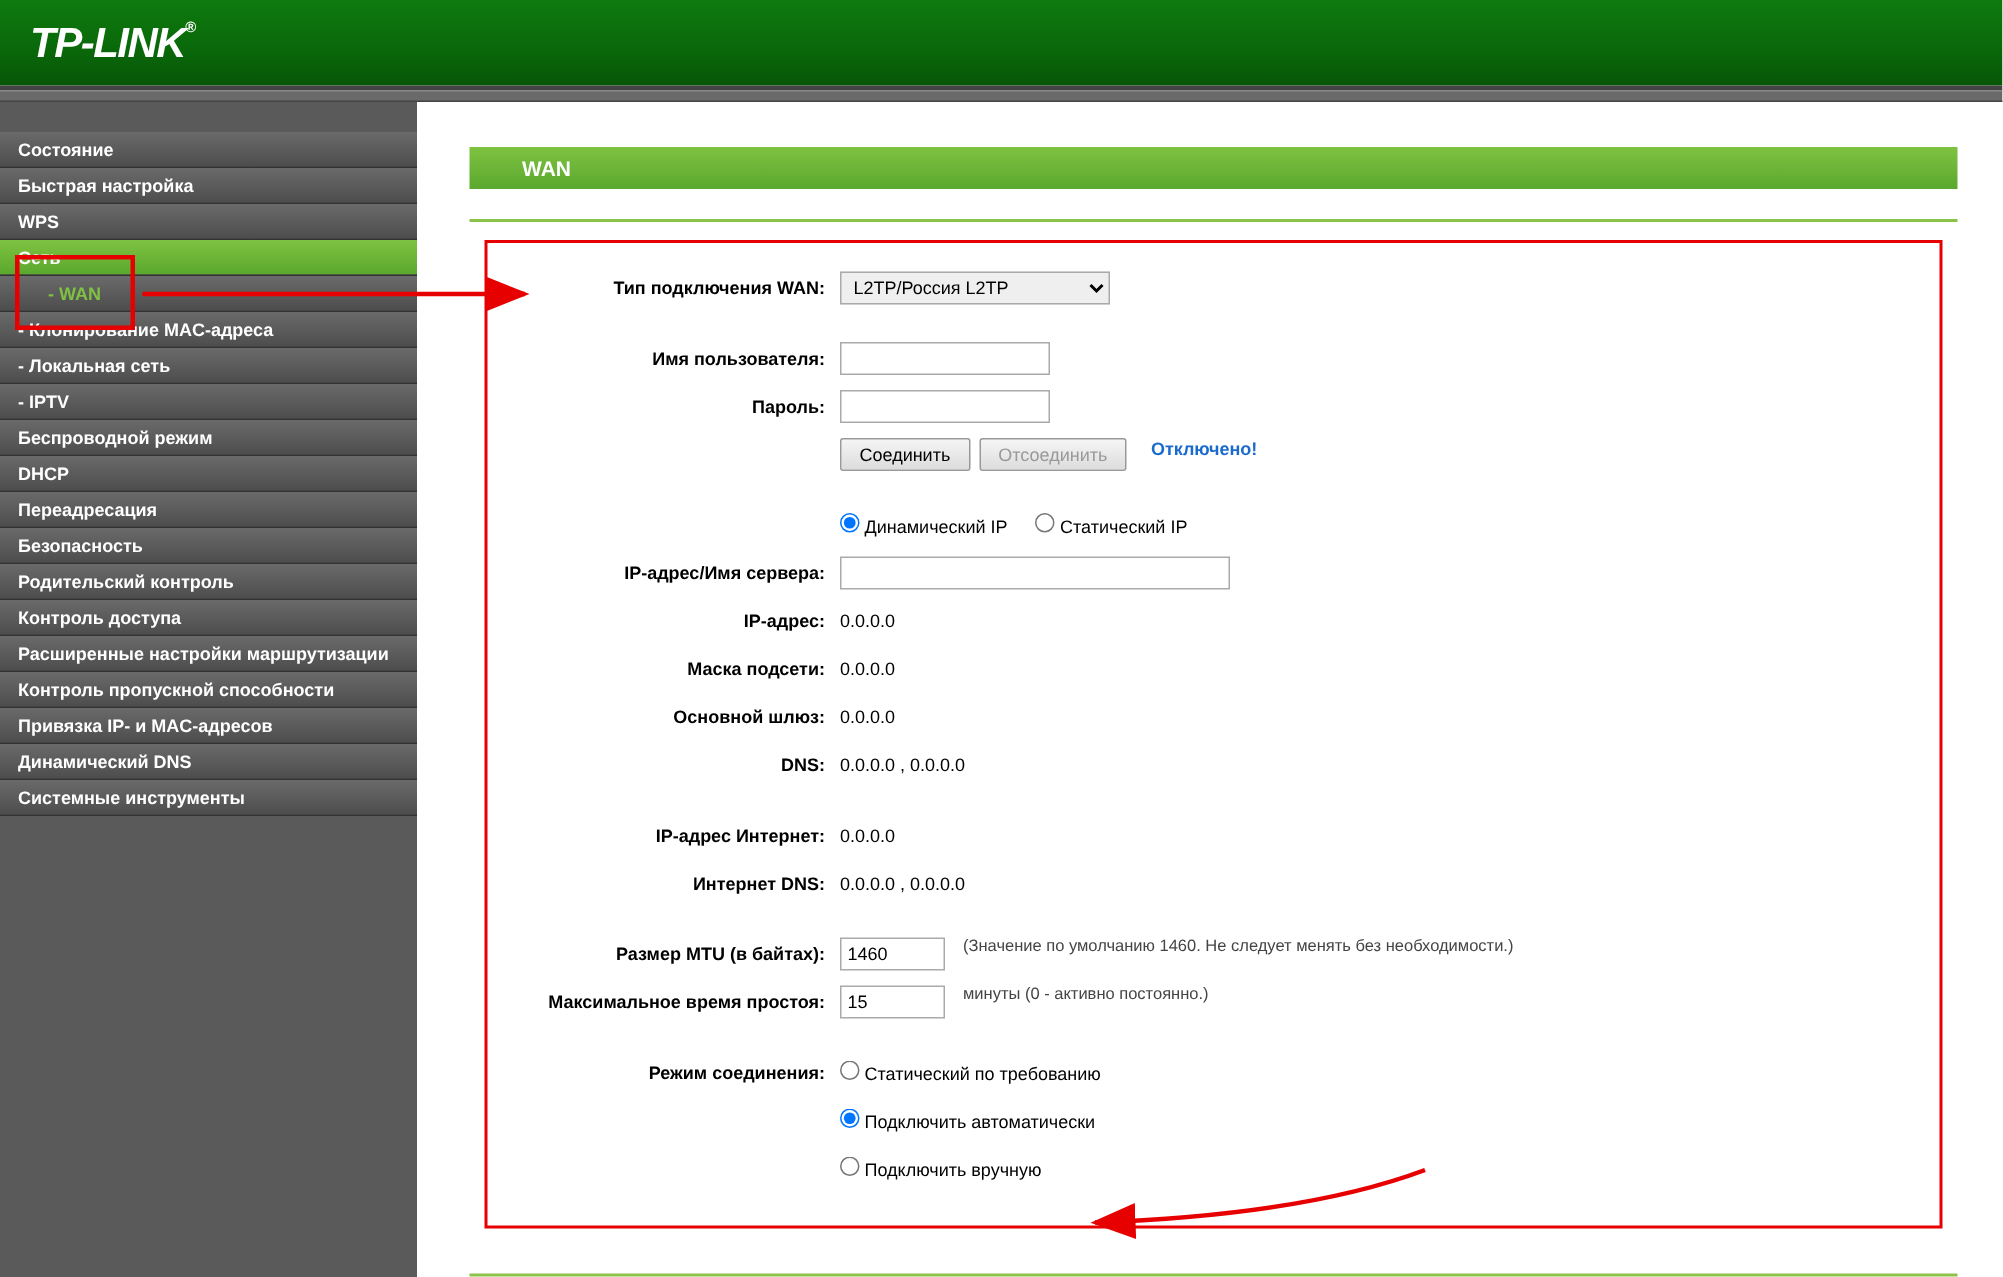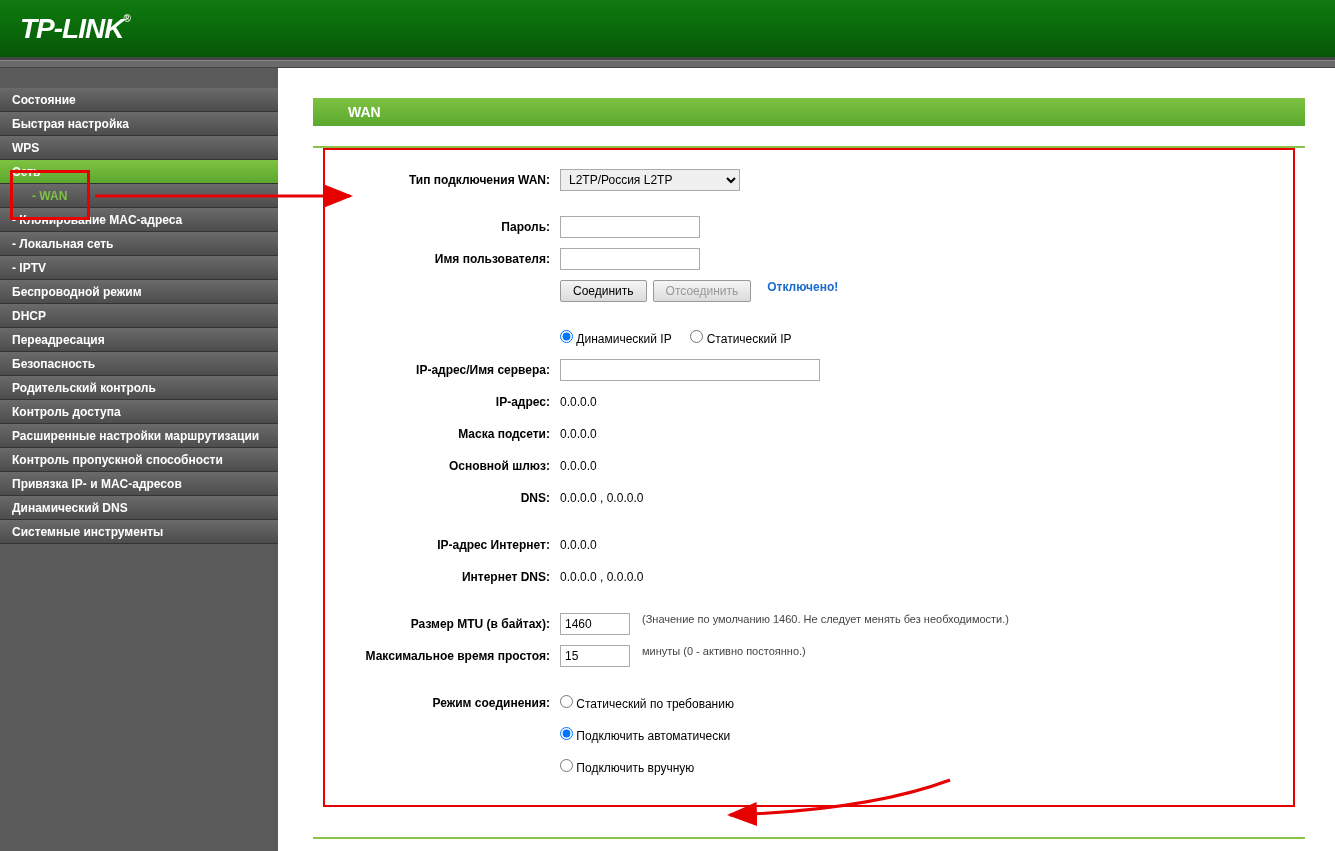--- a/index.html
+++ b/index.html
@@ -44,21 +44,21 @@
     .main { flex: 1; padding: 30px 30px 30px 35px; position: relative; }
     .page-title {
       background: linear-gradient(to bottom, #7fc241, #5aa82e);
       color: #fff;
       font-weight: bold;
       font-size: 14px;
       padding: 6px 35px;
       margin-bottom: 20px;
     }
     .section-line { height: 2px; background: #8bc34a; margin: 5px 0 0 0; }
-    .form-area { border: 2px solid #e60000; padding: 18px 10px 18px 10px; margin: 0 10px; position: relative; }
+    .form-area { border: 2px solid #e60000; padding: 18px 10px 18px 10px; margin: 12px 10px; position: relative; }
     .form-row { display: flex; align-items: center; margin-bottom: 8px; min-height: 24px; }
     .form-label { width: 225px; text-align: right; padding-right: 10px; font-weight: bold; font-size: 12px; }
     .form-value { display: flex; align-items: flex-start; gap: 6px; font-size: 12px; }
     select, input[type="text"], input[type="password"] {
       border: 1px solid #aaa; padding: 2px 4px; font-size: 12px; height: 22px;
     }
     select { width: 180px; }
     input[type="text"], input[type="password"] { width: 140px; }
     input.wide { width: 260px; }
     input.narrow { width: 70px; }
@@ -119,30 +119,30 @@
         <div class="form-value">
           <select>
             <option>L2TP/Россия L2TP</option>
           </select>
         </div>
       </div>
 
       <div class="gap"></div>
 
       <div class="form-row">
+        <div class="form-label">Имя пользователя:</div>
+        <div class="form-value">
+          <input type="text" value="" style="">
+        </div>
+      </div>
+
+      <div class="form-row">
         <div class="form-label">Пароль:</div>
         <div class="form-value">
           <input type="password" value="" style="">
-        </div>
-      </div>
-
-      <div class="form-row">
-        <div class="form-label">Имя пользователя:</div>
-        <div class="form-value">
-          <input type="text" value="" style="">
         </div>
       </div>
 
       <div class="form-row">
         <div class="form-label"></div>
         <div class="form-value">
           <button>Соединить</button>
           <button disabled="">Отсоединить</button>
           <span class="status-text">Отключено!</span>
         </div>

